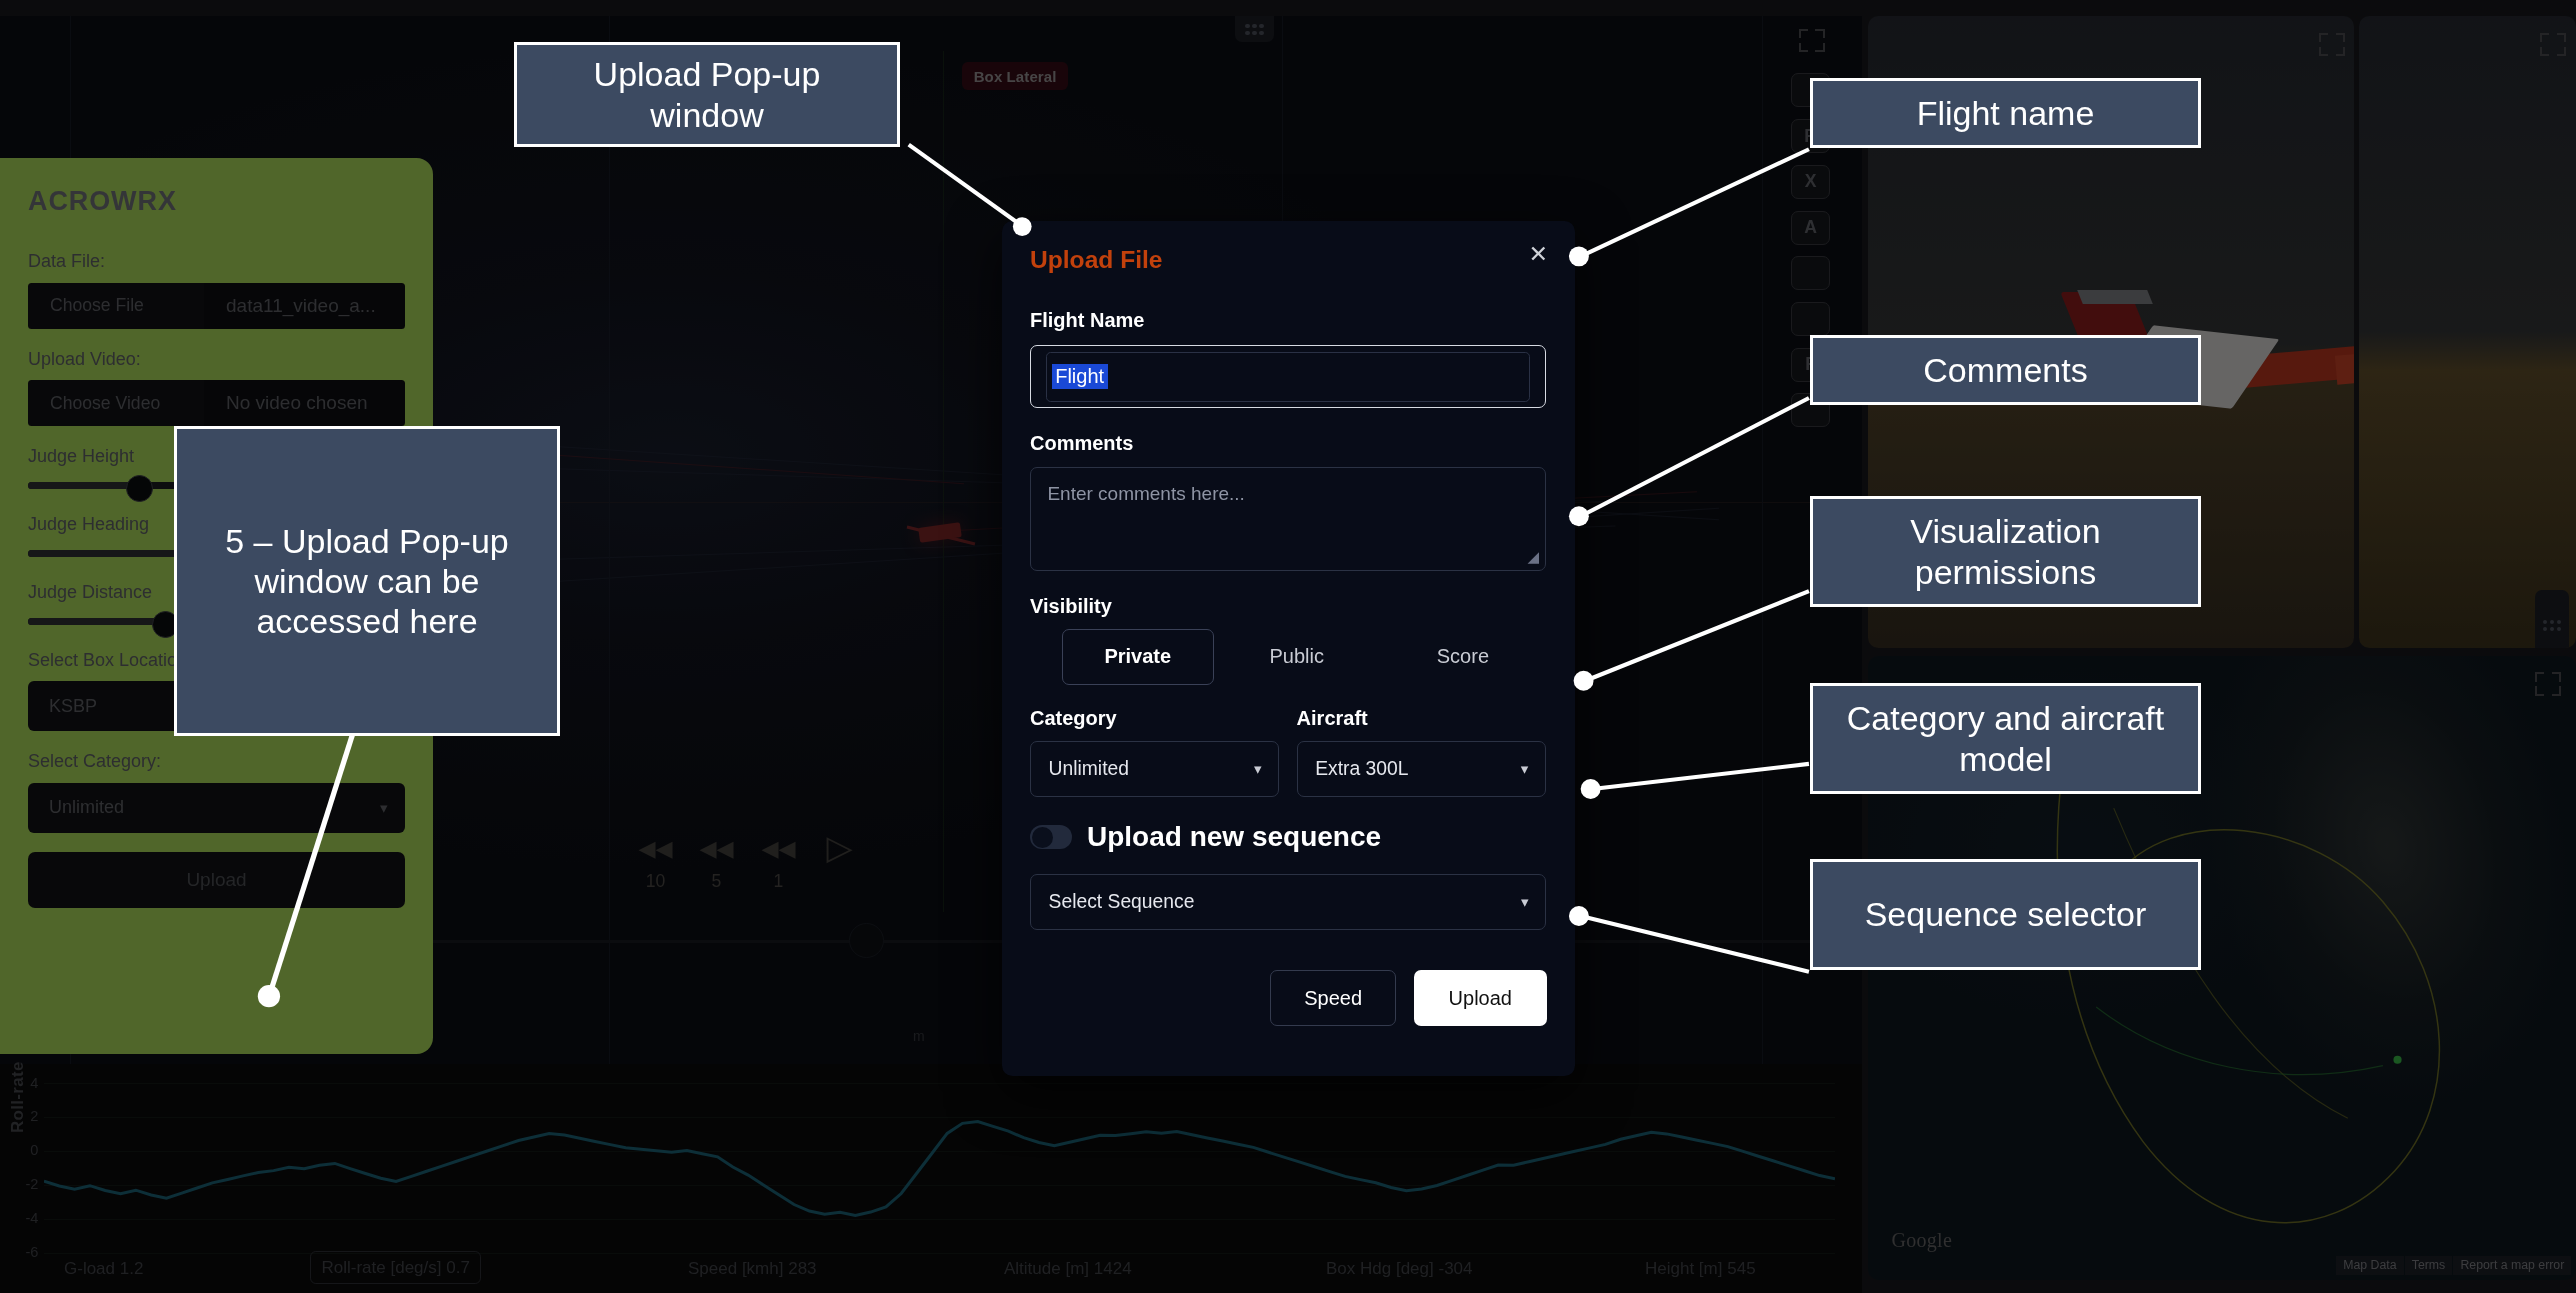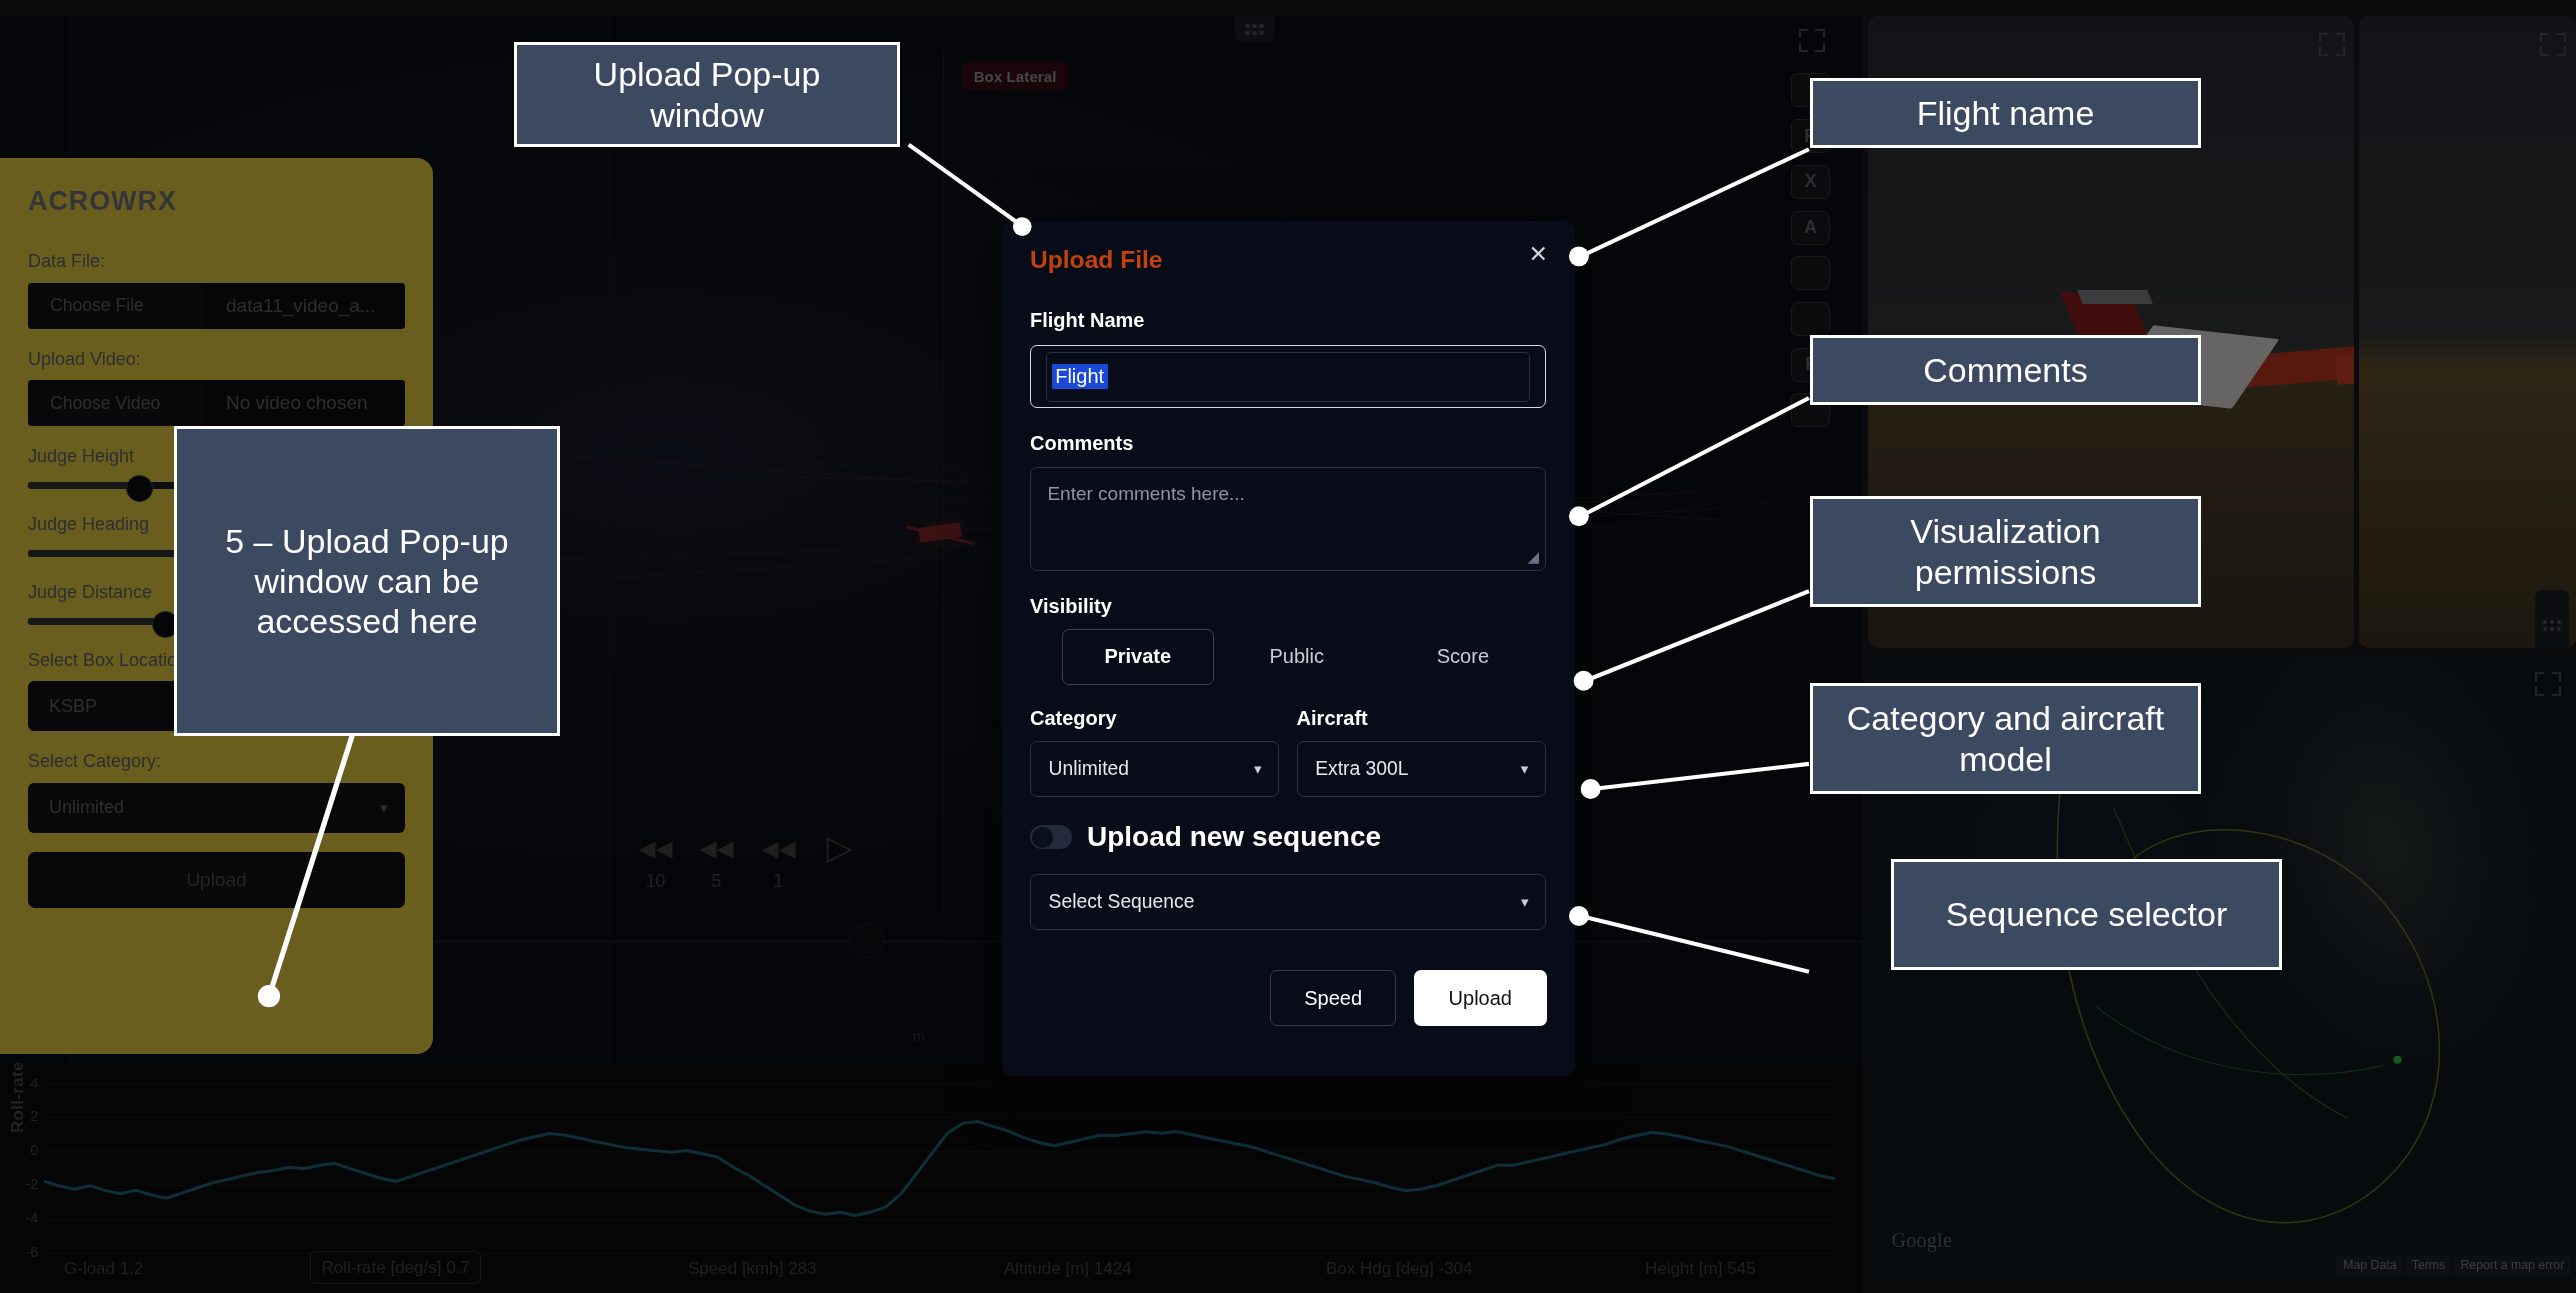--- a/index.html
+++ b/index.html
@@ -128,21 +128,21 @@
   .statusbar { position:absolute; left:0; top:1253px; width:1862px; height:35px; }
   .status-item { position:absolute; color:#4a4c51; font-size:17px; white-space:nowrap; }
   .status-box {
     position:absolute; border:0.6px solid #33353b; border-radius:5.9px; padding:5.9px 10.5px;
     color:#4a4c51; font-size:17px; background:transparent;
   }
 
   
   .sidebar {
     position:absolute; left:0; top:158px; width:433px; height:896px;
-    background:#fde047; border-radius:0 16.4px 16.4px 0; padding:28px 28px;
+    background:#bef264; border-radius:0 16.4px 16.4px 0; padding:28px 28px;
   }
   .sb-brand { color:#7d7f85; font-size:27px; font-weight:600; letter-spacing:0.9px; margin-bottom:34px; }
   .sb-label { color:#6b6d73; font-size:18px; margin-bottom:10.5px; }
   .sb-filerow { display:flex; height:46px; margin-bottom:20px; }
   .sb-choose { flex:0 0 176px; background:#131418; border-radius:3.5px 0 0 3.5px;
                color:#6a6c72; font-size:17.6px; display:flex; align-items:center; padding-left:22px; }
   .sb-fname { flex:1; background:#0e0f13; border-radius:0 3.5px 3.5px 0;
               color:#6a6c72; font-size:19px; display:flex; align-items:center; padding-left:22px; }
   .sb-sliderlabel { display:flex; justify-content:space-between; color:#6b6d73; font-size:18px; margin-bottom:13px; }
   .sb-slider { position:relative; height:10.5px; margin-bottom:23.4px; }
@@ -558,18 +558,18 @@
   </div>
 
   <div class="callout" style="left:1810px;top:496px;width:391px;height:111px;font-size:34px;padding:0 14px;">
     <span>Visualization permissions</span>
   </div>
 
   <div class="callout" style="left:1810px;top:683px;width:391px;height:111px;font-size:34px;padding:0 14px;">
     <span>Category and aircraft model</span>
   </div>
 
-  <div class="callout" style="left:1891px;top:859px;width:391px;height:111px;font-size:34px;padding:0 15px;">
+  <div class="callout" style="left:1810px;top:859px;width:391px;height:111px;font-size:34px;padding:0 15px;">
     <span>Sequence selector</span>
   </div>
 
 </div>
 
 
 </body></html>

